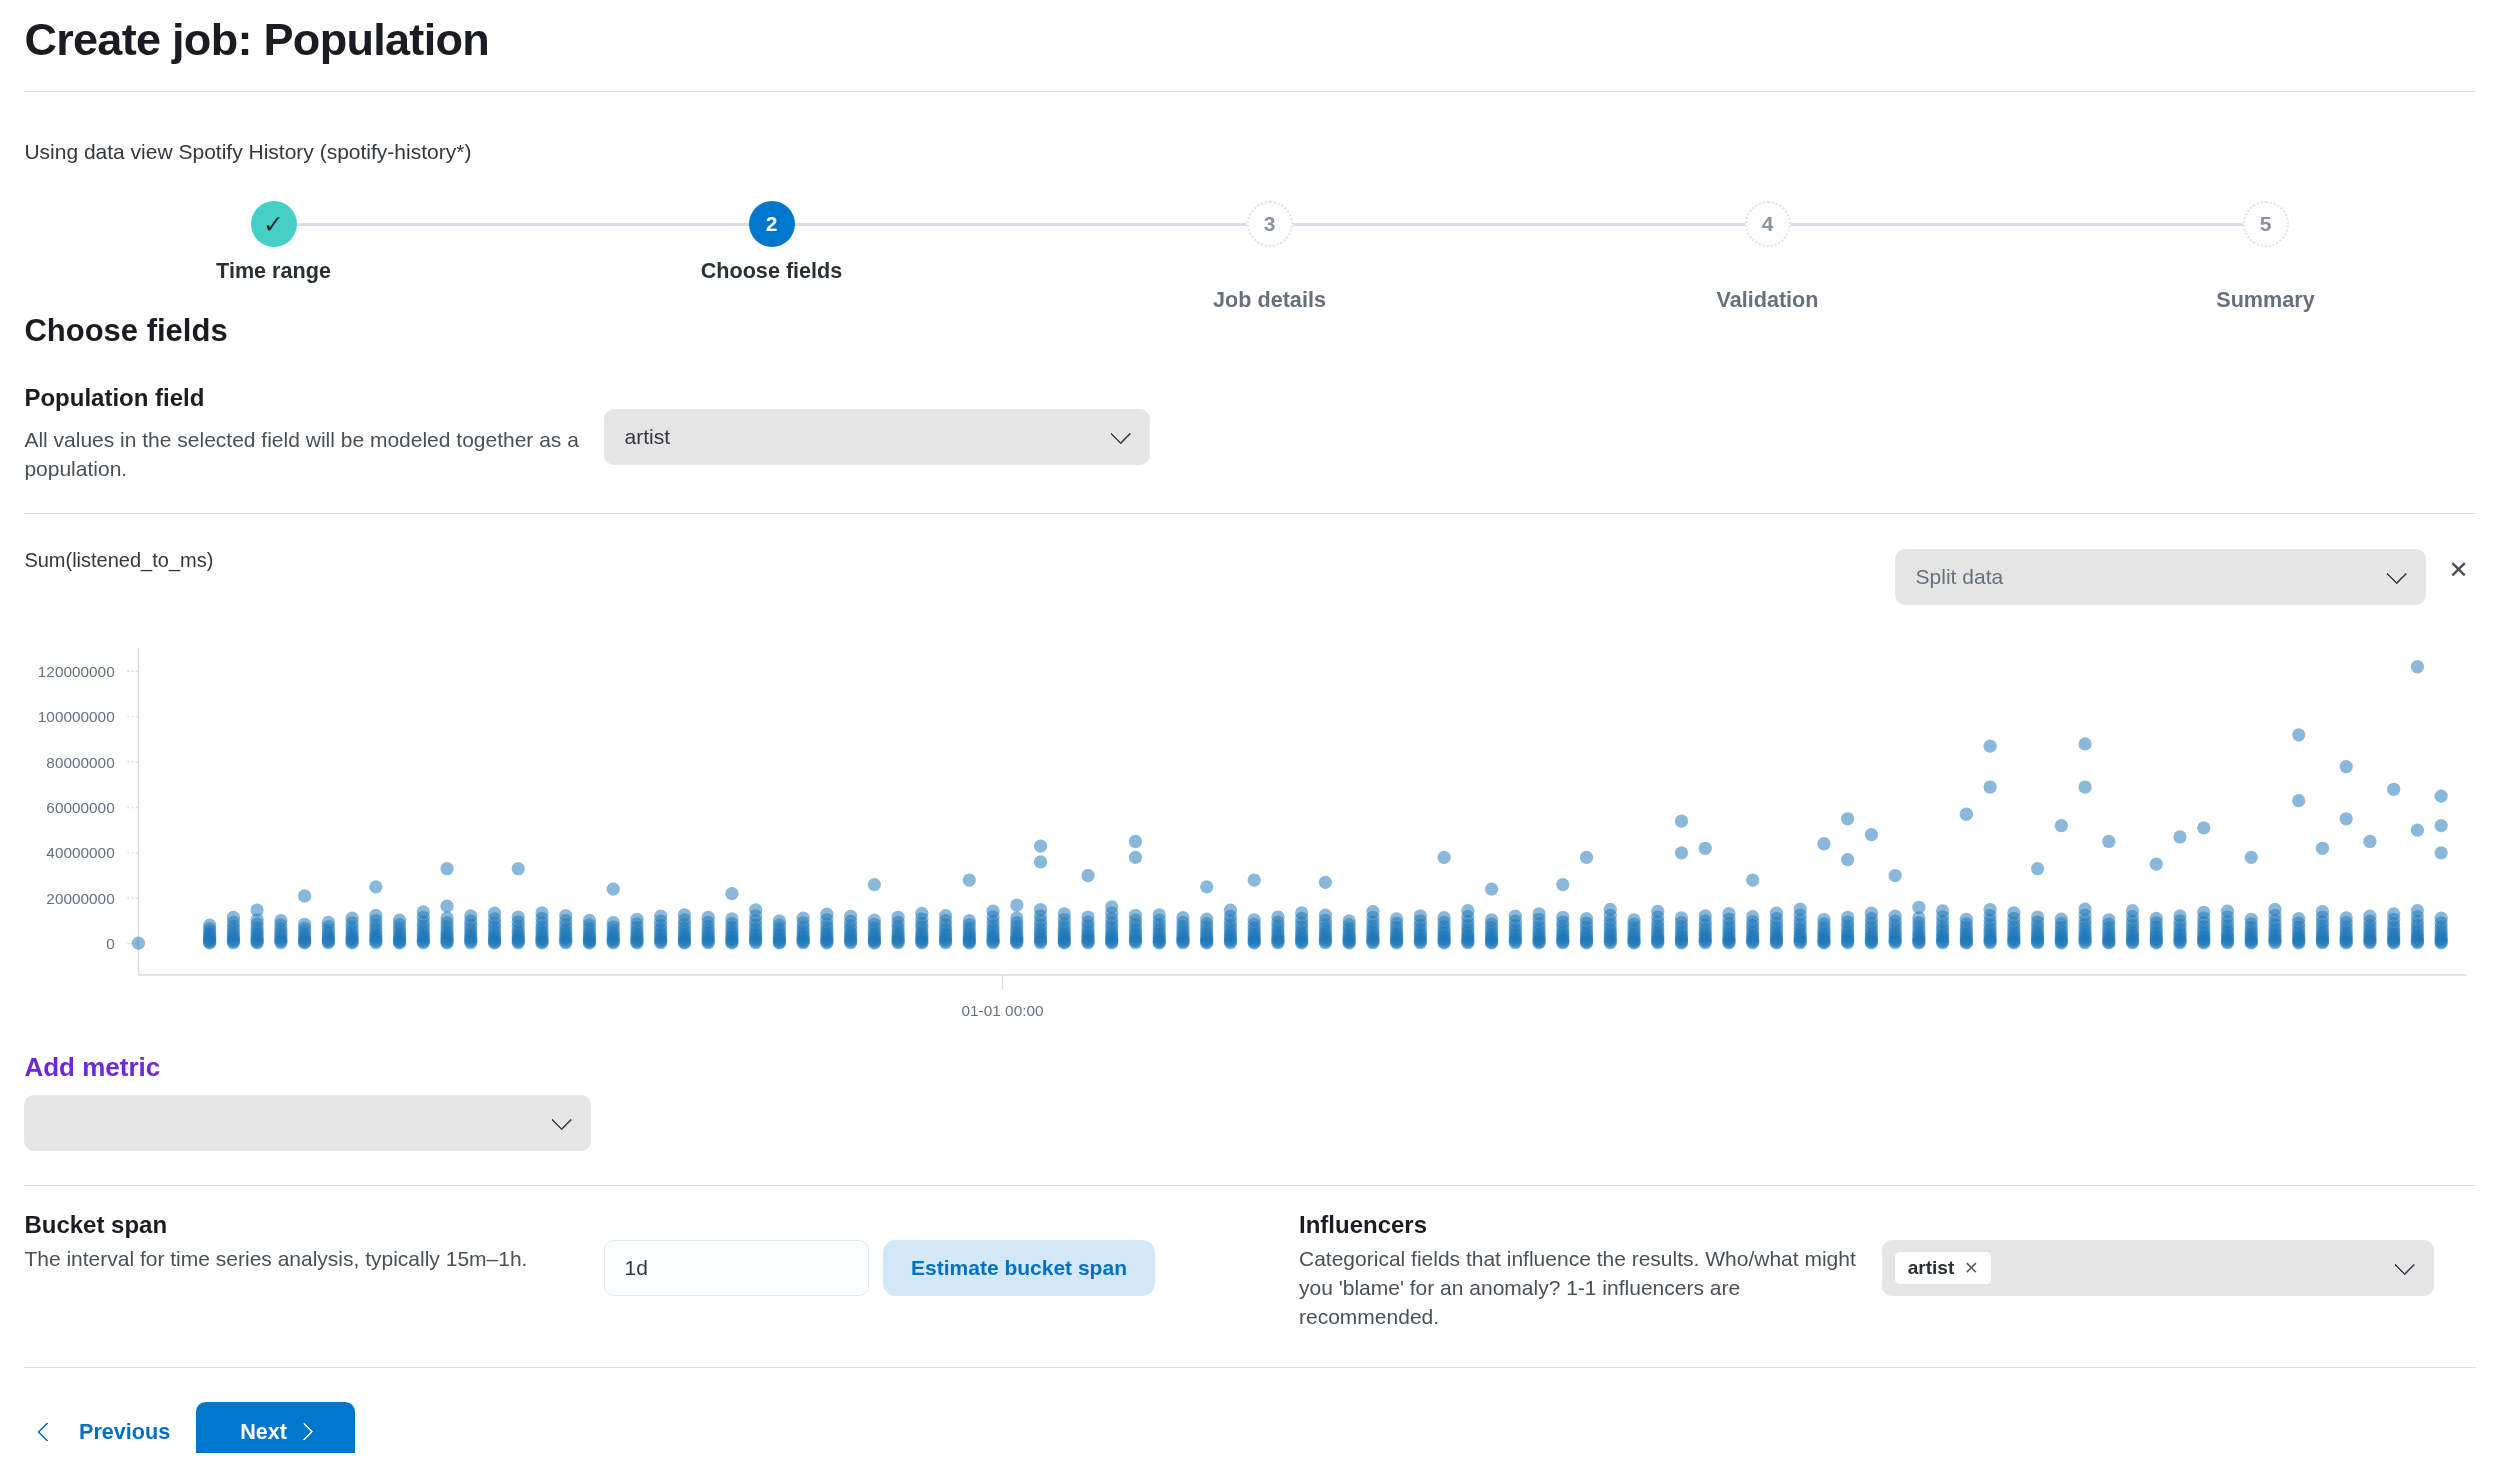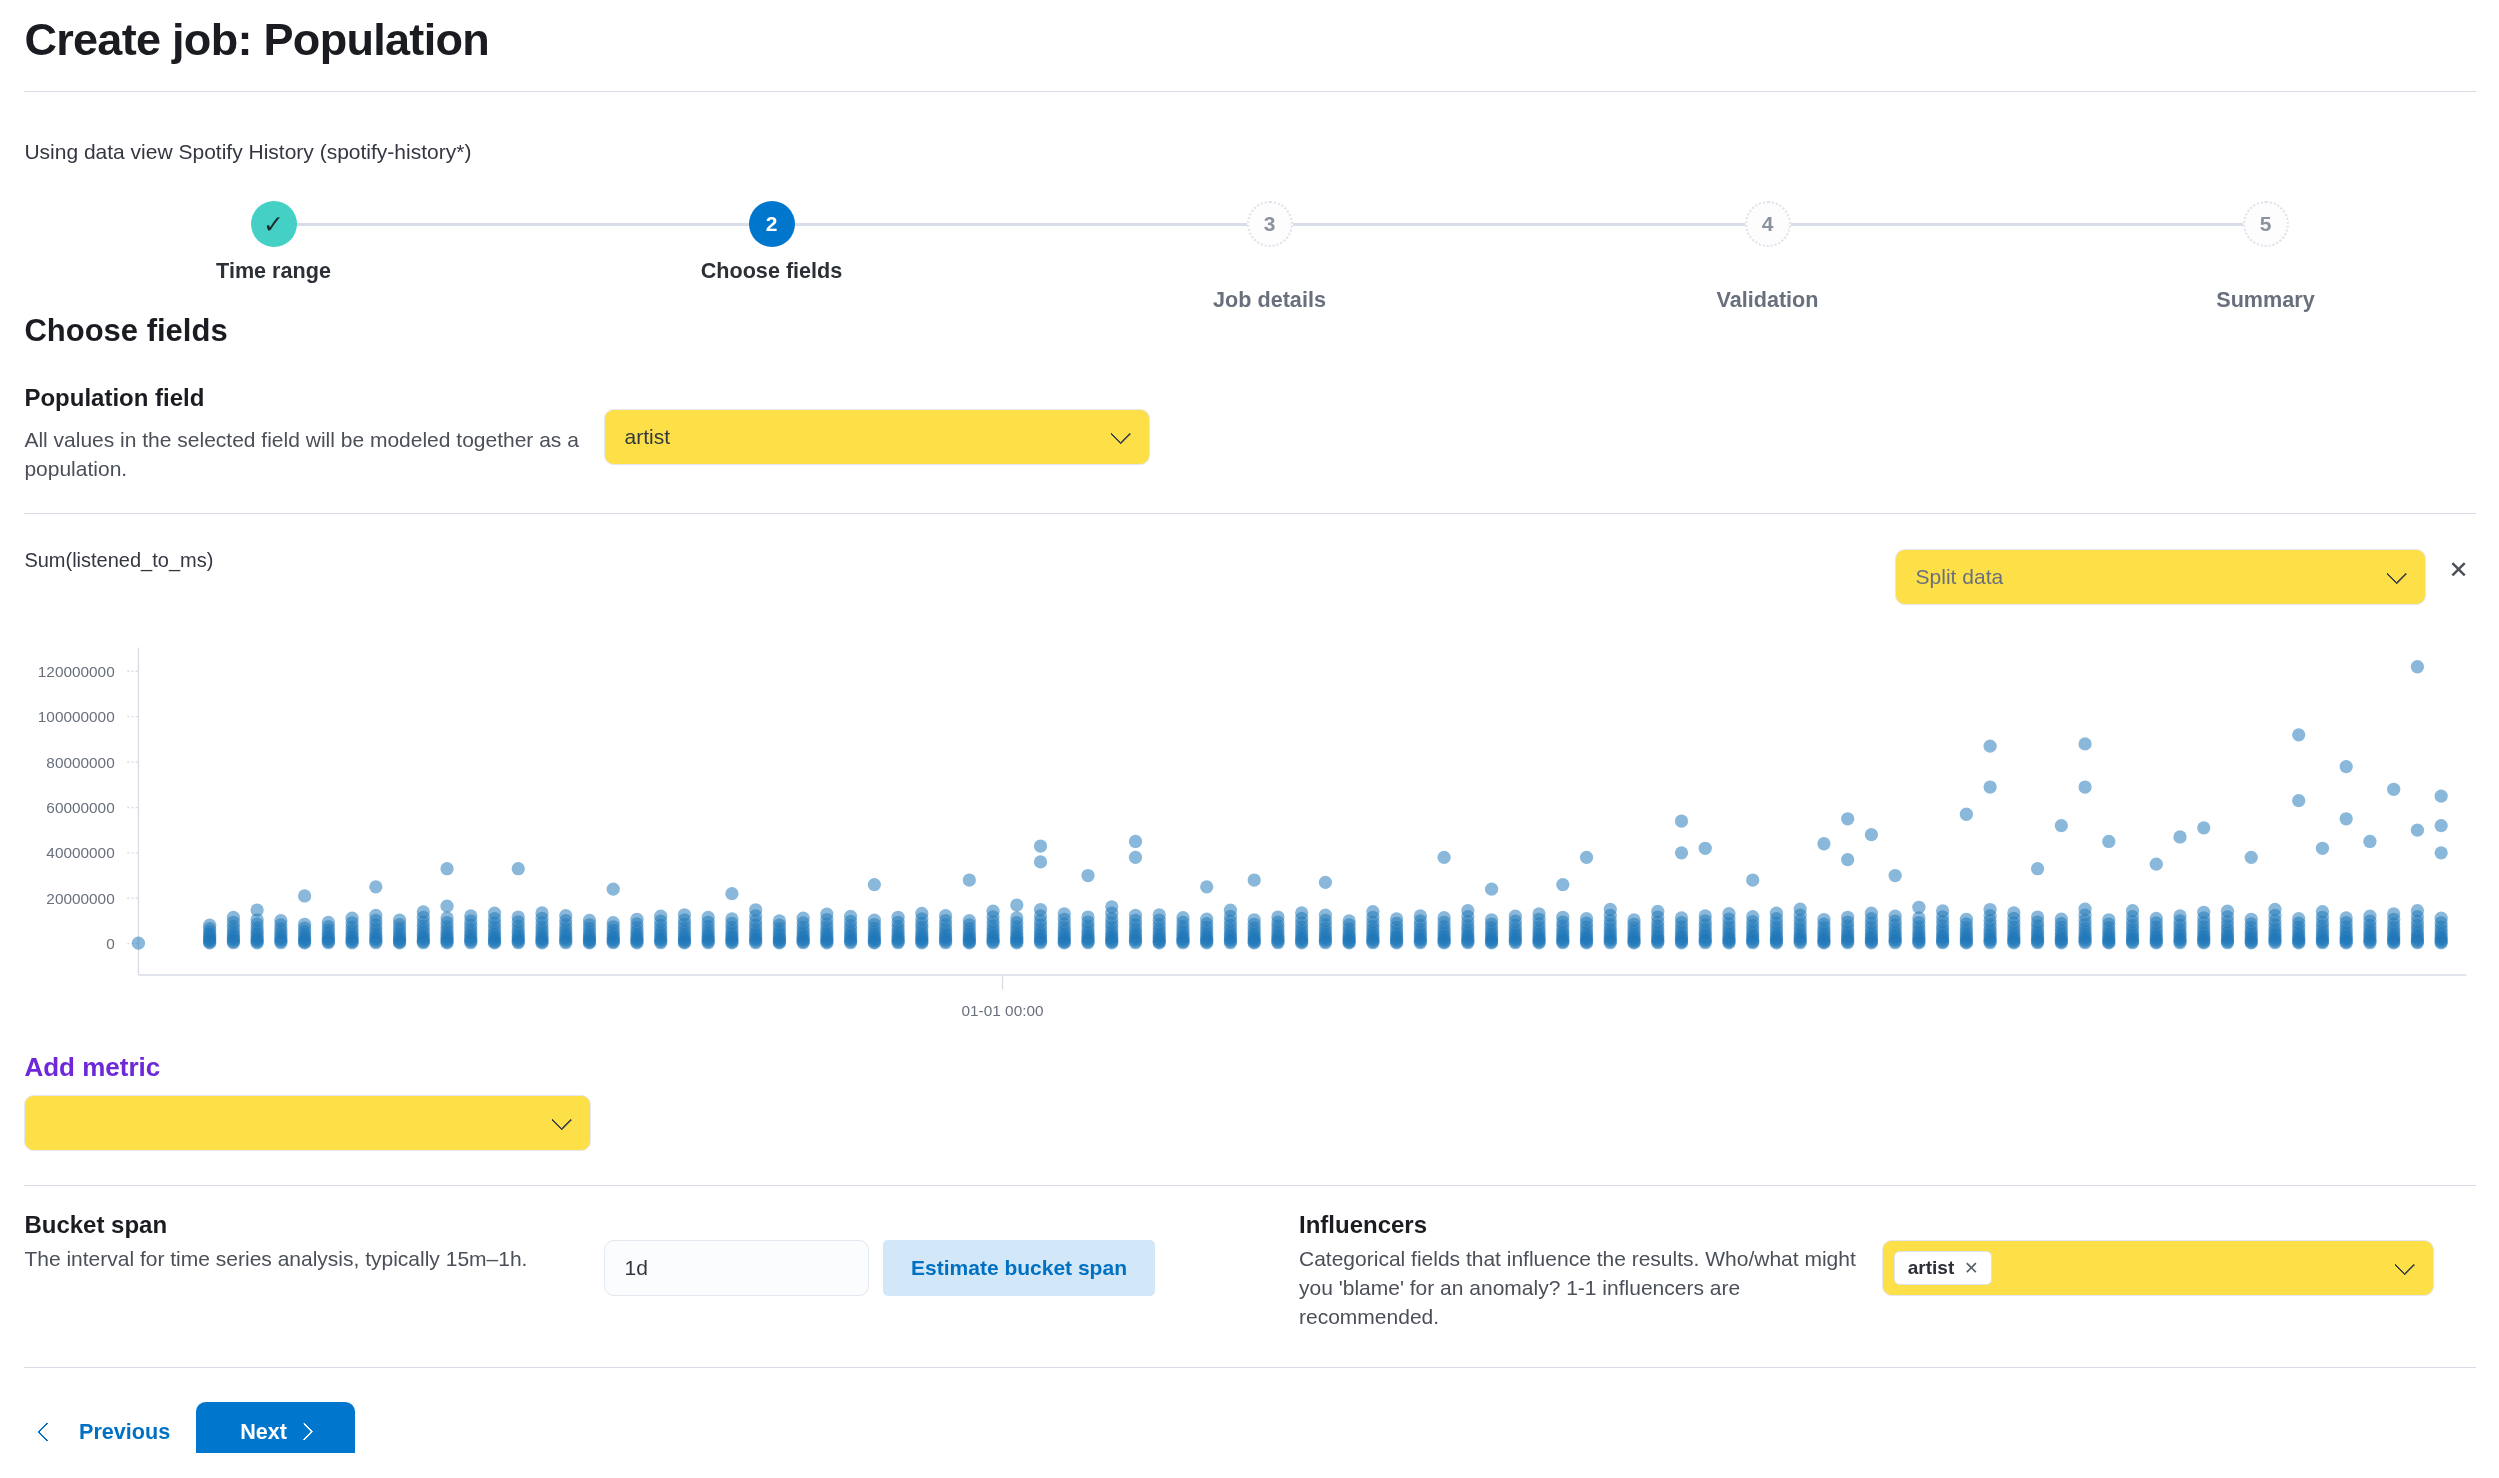--- a/index.html
+++ b/index.html
@@ -15,33 +15,33 @@
         font-weight:700;font-size:21px;box-sizing:border-box;}
   .step.done .circ{background:#45d0c5;color:#1d2a2a;font-size:25px;}
   .step.active .circ{background:#0077cc;color:#fff;}
   .step.future .circ{background:#fdfdfe;border:2.1px dotted #dde2ec;color:#8b93a0;}
   .lbl{margin-top:11.2px;font-size:21.6px;font-weight:700;color:#2b2f36;}
   .step.future .lbl{color:#69707d;margin-top:40px;}
   .h2{position:absolute;left:24.4px;font-size:31px;font-weight:700;color:#1a1c21;}
   .h3{position:absolute;font-size:24px;font-weight:700;color:#1a1c21;}
   .desc{position:absolute;font-size:21px;line-height:29px;color:#4a4f58;}
   
-  .combo{position:absolute;height:56px;background:#fde047;border:1.4px solid #e2e7f0;border-radius:9.8px;
+  .combo{position:absolute;height:56px;background:#e5e5e5;border:1.4px solid #e2e7f0;border-radius:9.8px;
          box-sizing:border-box;display:flex;align-items:center;padding:0 52px 0 19.6px;font-size:21px;color:#343741;}
   .combo .chev{position:absolute;right:21px;top:50%;width:13.3px;height:13.3px;
          border-right:2.8px solid #3c414b;border-bottom:2.8px solid #3c414b;
          transform:translateY(-68%) rotate(45deg);border-radius:1.4px;}
   .ph{color:#69707d;}
   .text-input{position:absolute;height:56px;background:#fbfcfd;border:1.4px solid #e2e7f0;border-radius:9.8px;
          box-sizing:border-box;font-size:21px;color:#343741;padding:0 19.6px;outline:none;
          font-family:"Liberation Sans","DejaVu Sans",sans-serif;}
   .pill{display:inline-flex;align-items:center;gap:9.8px;height:32px;padding:0 12.6px;background:#fff;
         border:1.4px solid #dde2ec;border-radius:5.6px;font-size:19px;font-weight:700;color:#2b2f36;}
   .pill .x{font-size:17.5px;font-weight:400;color:#5a6069;}
-  .btn-light{position:absolute;height:56px;background:#d2e7f8;border:none;border-radius:5px;
+  .btn-light{position:absolute;height:56px;background:#d2e7f8;border:none;border-radius:13px;
         font-size:21px;font-weight:700;color:#0071c2;display:flex;align-items:center;justify-content:center;
         cursor:pointer;font-family:inherit;}
   .btn-primary{position:absolute;height:59px;background:#0077cc;border:none;border-radius:9.8px;
         font-size:21.6px;font-weight:700;color:#fff;display:flex;align-items:center;justify-content:center;
         gap:11.2px;cursor:pointer;font-family:inherit;}
   .link-prev{position:absolute;display:flex;align-items:center;gap:25px;font-size:21.6px;font-weight:700;color:#0071c2;cursor:pointer;}
   .chev-l{width:12px;height:12px;border-left:2.8px solid #0071c2;border-bottom:2.8px solid #0071c2;
         transform:rotate(45deg);border-radius:1.4px;}
   .chev-r{width:10.5px;height:10.5px;border-right:2.8px solid #fff;border-top:2.8px solid #fff;
         transform:rotate(45deg);border-radius:1.4px;}

